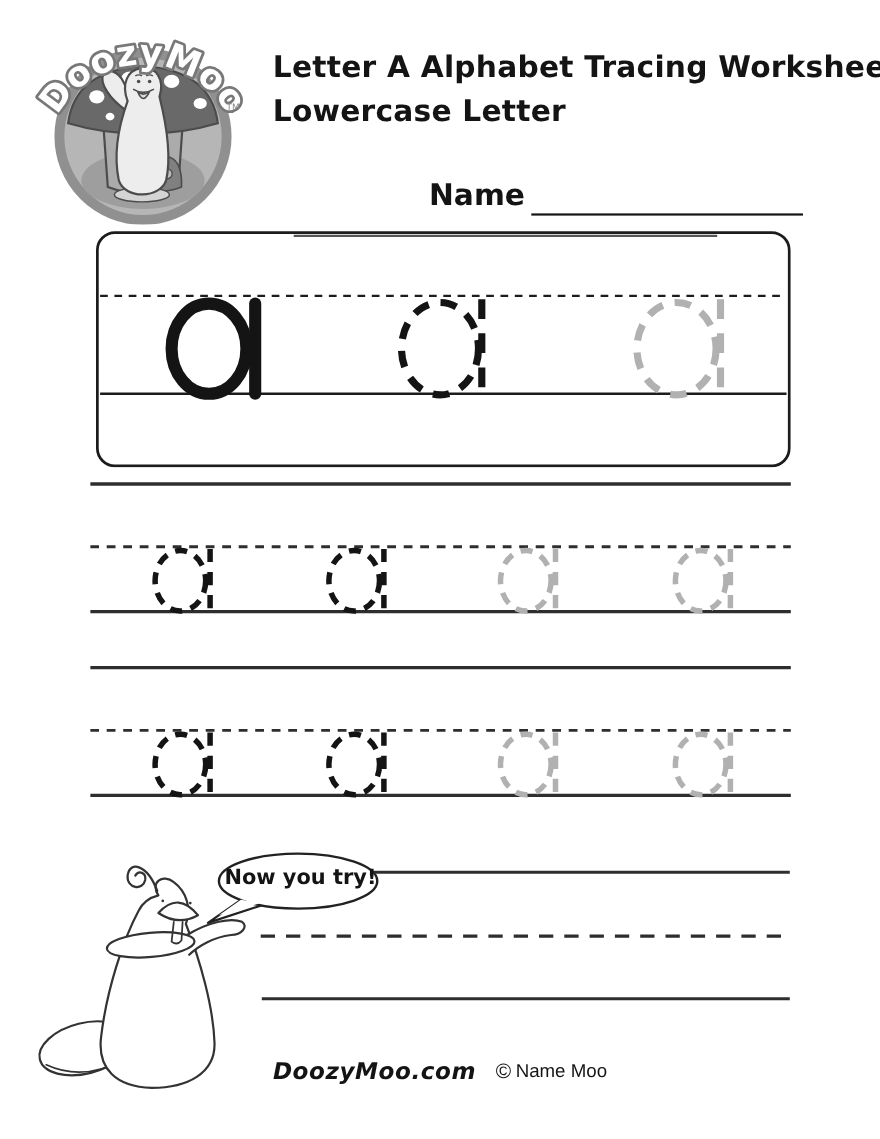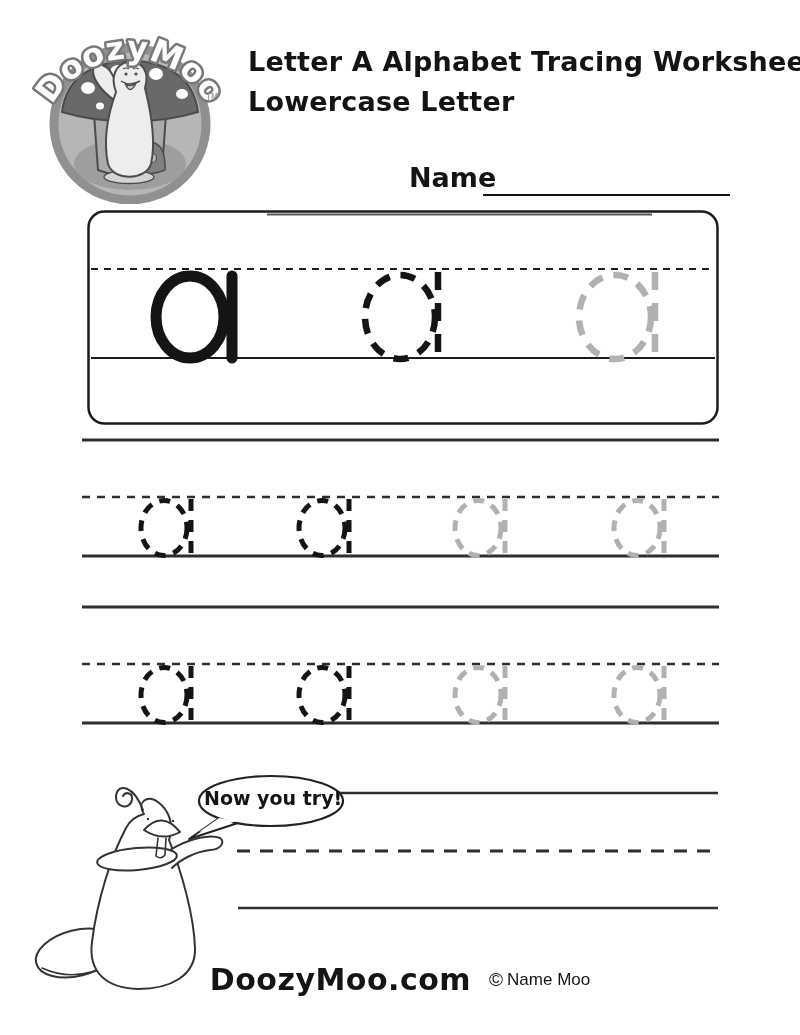--- a/index.html
+++ b/index.html
@@ -5,27 +5,27 @@
   html,body{margin:0;padding:0;background:#ffffff;}
   .page{
     position:relative;width:800px;height:1035px;background:#ffffff;overflow:hidden;
     font-family:"DejaVu Sans", sans-serif;color:#141414;
   }
   .abs{position:absolute;}
   
   .title-block{left:248px;top:42px;line-height:40px;}
   .title-line{font-size:27px;font-weight:700;letter-spacing:0.2px;white-space:nowrap;}
   
-  .name-label{left:409px;top:162px;font-size:27px;font-weight:700;}
+  .name-label{left:390px;top:162px;font-size:27px;font-weight:700;}
   .name-line{left:483px;top:166px;width:247px;height:28px;border-bottom:2.5px solid #141414;}
   
   .bubble-text{left:204px;top:787px;width:132px;text-align:center;font-size:19px;font-weight:700;white-space:nowrap;}
   
   .footer{left:0;top:962px;width:800px;display:flex;justify-content:center;align-items:center;gap:18px;}
-  .footer-site{font-size:30px;font-weight:800;letter-spacing:0.5px;}
+  .footer-site{font-size:21px;font-weight:800;letter-spacing:0.5px;font-style:italic;}
   .footer-copy{display:flex;align-items:center;gap:4px;font-size:17px;font-weight:500;
                font-family:"Liberation Sans", sans-serif;}
   .copy-symbol{font-size:19px;line-height:1;}
   svg{display:block;}
 </style>
 </head>
 <body>
 
 <div class="page">
 

